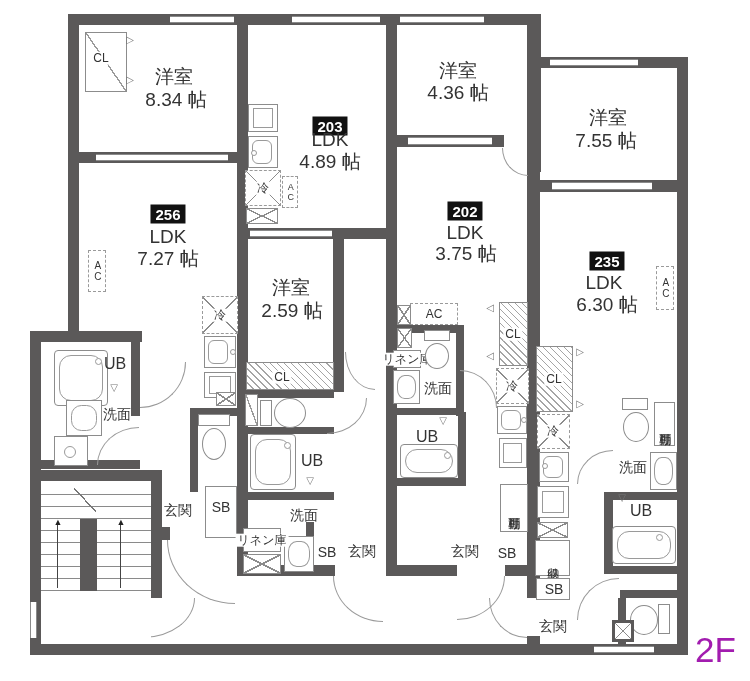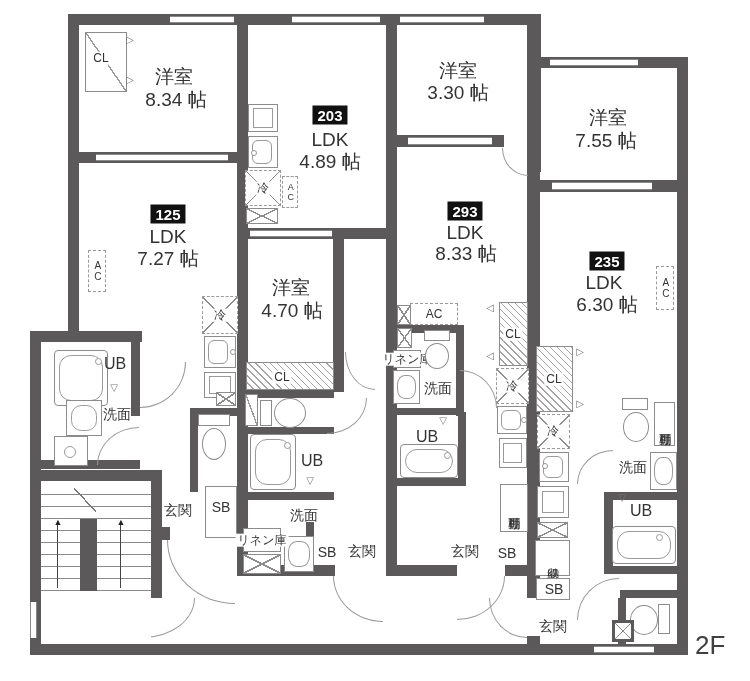--- a/index.html
+++ b/index.html
@@ -34,21 +34,21 @@
   .lab{position:absolute;transform:translate(-50%,-50%);white-space:nowrap;line-height:1.05;
        font-size:14px;color:#333;text-align:center;}
   .big{font-size:19px;}
   .mid{font-size:16px;}
   .sm{font-size:12px;}
   .xs{font-size:12px;text-align:right;}
   .bgw{background:#fff;padding:0 2px;}
   .vlab{writing-mode:vertical-rl;text-orientation:upright;letter-spacing:0px;}
   .badge{position:absolute;transform:translate(-50%,-50%);background:#111;color:#fff;
        font-weight:bold;font-size:15px;line-height:17px;padding:1px 5px;}
-  .f2{position:absolute;font-size:26px;color:#404040;}
+  .f2{position:absolute;font-size:35px;color:#a21caf;}
   
   .stairs{position:absolute;background:repeating-linear-gradient(to bottom,transparent 0 11px,#8a8a8a 11px 12px);}
   .sline{position:absolute;width:0;border-left:1.2px solid #444;}
   .tri{position:absolute;transform:translate(-50%,-50%);font-size:9px;color:#222;line-height:1;}
   .trig{position:absolute;transform:translate(-50%,-50%);font-size:10px;color:#777;line-height:1;}
   .diagline{position:absolute;background-image:linear-gradient(to top right,transparent calc(50% - .7px),#777 calc(50% - .7px),#777 calc(50% + .7px),transparent calc(50% + .7px));}
 </style>
 </head>
 <body>
 
@@ -125,21 +125,21 @@
   <i class="w" style="left:80px;top:519px;width:17px;height:74px"></i>
   <i class="diagline" style="left:74px;top:488px;width:22px;height:24px"></i>
   <i class="sline" style="left:57px;top:524px;height:64px"></i>
   <i class="sline" style="left:120px;top:524px;height:64px"></i>
   <div class="tri" style="left:58px;top:522px">▲</div>
   <div class="tri" style="left:121px;top:522px">▲</div>
   <i style="position:absolute;left:41px;top:591px;width:110px;height:53px;background:#fff"></i>
 
   <div class="lab big" style="left:174px;top:77px">洋室</div>
   <div class="lab big" style="left:176px;top:100px">8.34 帖</div>
-  <div class="badge" style="left:168px;top:214px">125</div>
+  <div class="badge" style="left:168px;top:214px">256</div>
   <div class="lab big" style="left:168px;top:237px">LDK</div>
   <div class="lab big" style="left:168px;top:259px">7.27 帖</div>
   <i class="fx diag1" style="left:85px;top:32px;width:42px;height:60px"></i>
   <div class="lab sm bgw" style="left:101px;top:58px">CL</div>
   <div class="trig" style="left:130px;top:40px">▷</div>
   <div class="trig" style="left:130px;top:80px">▷</div>
   <i class="dash vlab" style="left:88px;top:250px;width:18px;height:42px"></i>
   <div class="lab vlab" style="left:97px;top:271px;font-size:10px">AC</div>
 
   <i class="dash xfill" style="left:202px;top:296px;width:36px;height:38px"></i>
@@ -162,37 +162,37 @@
   <i class="fx" style="left:54px;top:436px;width:34px;height:30px"></i>
   <i class="dot" style="left:64px;top:446px;width:10px;height:10px"></i>
 
   <i class="tank" style="left:198px;top:414px;width:32px;height:12px"></i>
   <i class="bowl" style="left:202px;top:428px;width:24px;height:32px"></i>
 
   <div class="lab" style="left:178px;top:510px">玄関</div>
   <i class="fx" style="left:205px;top:486px;width:32px;height:52px"></i>
   <div class="lab bgw" style="left:221px;top:507px">SB</div>
 
-  <div class="badge" style="left:330px;top:115px">203</div>
+  <div class="badge" style="left:330px;top:126px">203</div>
   <div class="lab big" style="left:330px;top:140px">LDK</div>
   <div class="lab big" style="left:330px;top:162px">4.89 帖</div>
 
   <i class="fx" style="left:248px;top:104px;width:30px;height:28px"></i>
   <i class="inpad" style="left:253px;top:108px;width:20px;height:20px"></i>
   <i class="fx" style="left:248px;top:136px;width:30px;height:32px"></i>
   <i class="inpad" style="left:252px;top:140px;width:20px;height:24px;border-radius:6px"></i>
   <i class="dot" style="left:251px;top:150px;width:4px;height:4px"></i>
   <i class="dash xfill" style="left:245px;top:170px;width:36px;height:36px"></i>
   <div class="lab sm bgw" style="left:263px;top:188px">冷</div>
   <i class="dash" style="left:282px;top:176px;width:16px;height:32px"></i>
   <div class="lab vlab" style="left:290px;top:192px;font-size:9px">AC</div>
   <i class="fx xfill" style="left:246px;top:208px;width:32px;height:16px"></i>
 
   <div class="lab big" style="left:291px;top:288px">洋室</div>
-  <div class="lab big" style="left:292px;top:311px">4.70 帖</div>
+  <div class="lab big" style="left:292px;top:311px">2.59 帖</div>
   <i class="hatch" style="left:246px;top:362px;width:88px;height:28px"></i>
   <div class="lab sm bgw" style="left:282px;top:377px">CL</div>
 
   <i class="fx diag1" style="left:245px;top:394px;width:13px;height:32px"></i>
   <i class="tank" style="left:260px;top:400px;width:12px;height:26px"></i>
   <i class="bowl" style="left:274px;top:398px;width:32px;height:30px"></i>
   <i class="fx" style="left:250px;top:434px;width:46px;height:56px;border-radius:4px"></i>
   <i class="inpad" style="left:255px;top:439px;width:36px;height:46px;border-radius:12px"></i>
   <i class="dot" style="left:284px;top:442px;width:5px;height:5px"></i>
   <div class="lab mid" style="left:312px;top:461px">UB</div>
@@ -201,24 +201,24 @@
   <div class="lab" style="left:304px;top:515px">洗面</div>
   <i class="fx" style="left:284px;top:536px;width:30px;height:36px"></i>
   <i class="inpad" style="left:288px;top:541px;width:22px;height:26px;border-radius:40%"></i>
   <i class="fx" style="left:243px;top:528px;width:38px;height:24px"></i>
   <div class="lab xs bgw" style="left:262px;top:540px">リネン庫</div>
   <i class="fx xfill" style="left:243px;top:554px;width:38px;height:20px"></i>
   <div class="lab bgw" style="left:327px;top:552px">SB</div>
   <div class="lab" style="left:362px;top:551px">玄関</div>
 
   <div class="lab big" style="left:458px;top:71px">洋室</div>
-  <div class="lab big" style="left:458px;top:93px">3.30 帖</div>
-  <div class="badge" style="left:465px;top:211px">293</div>
+  <div class="lab big" style="left:458px;top:93px">4.36 帖</div>
+  <div class="badge" style="left:465px;top:211px">202</div>
   <div class="lab big" style="left:465px;top:233px">LDK</div>
-  <div class="lab big" style="left:466px;top:254px">8.33 帖</div>
+  <div class="lab big" style="left:466px;top:254px">3.75 帖</div>
   <i class="dash" style="left:410px;top:303px;width:48px;height:22px"></i>
   <div class="lab sm" style="left:434px;top:314px">AC</div>
   <i class="fx xfill" style="left:397px;top:305px;width:14px;height:20px"></i>
   <i class="fx xfill" style="left:397px;top:328px;width:15px;height:20px"></i>
   <i class="fx" style="left:393px;top:350px;width:28px;height:18px"></i>
   <div class="lab xs bgw" style="left:407px;top:359px">リネン庫</div>
   <i class="tank" style="left:424px;top:330px;width:26px;height:11px"></i>
   <i class="bowl" style="left:425px;top:343px;width:24px;height:26px"></i>
   <div class="lab" style="left:438px;top:388px">洗面</div>
   <i class="fx" style="left:393px;top:370px;width:27px;height:34px"></i>

